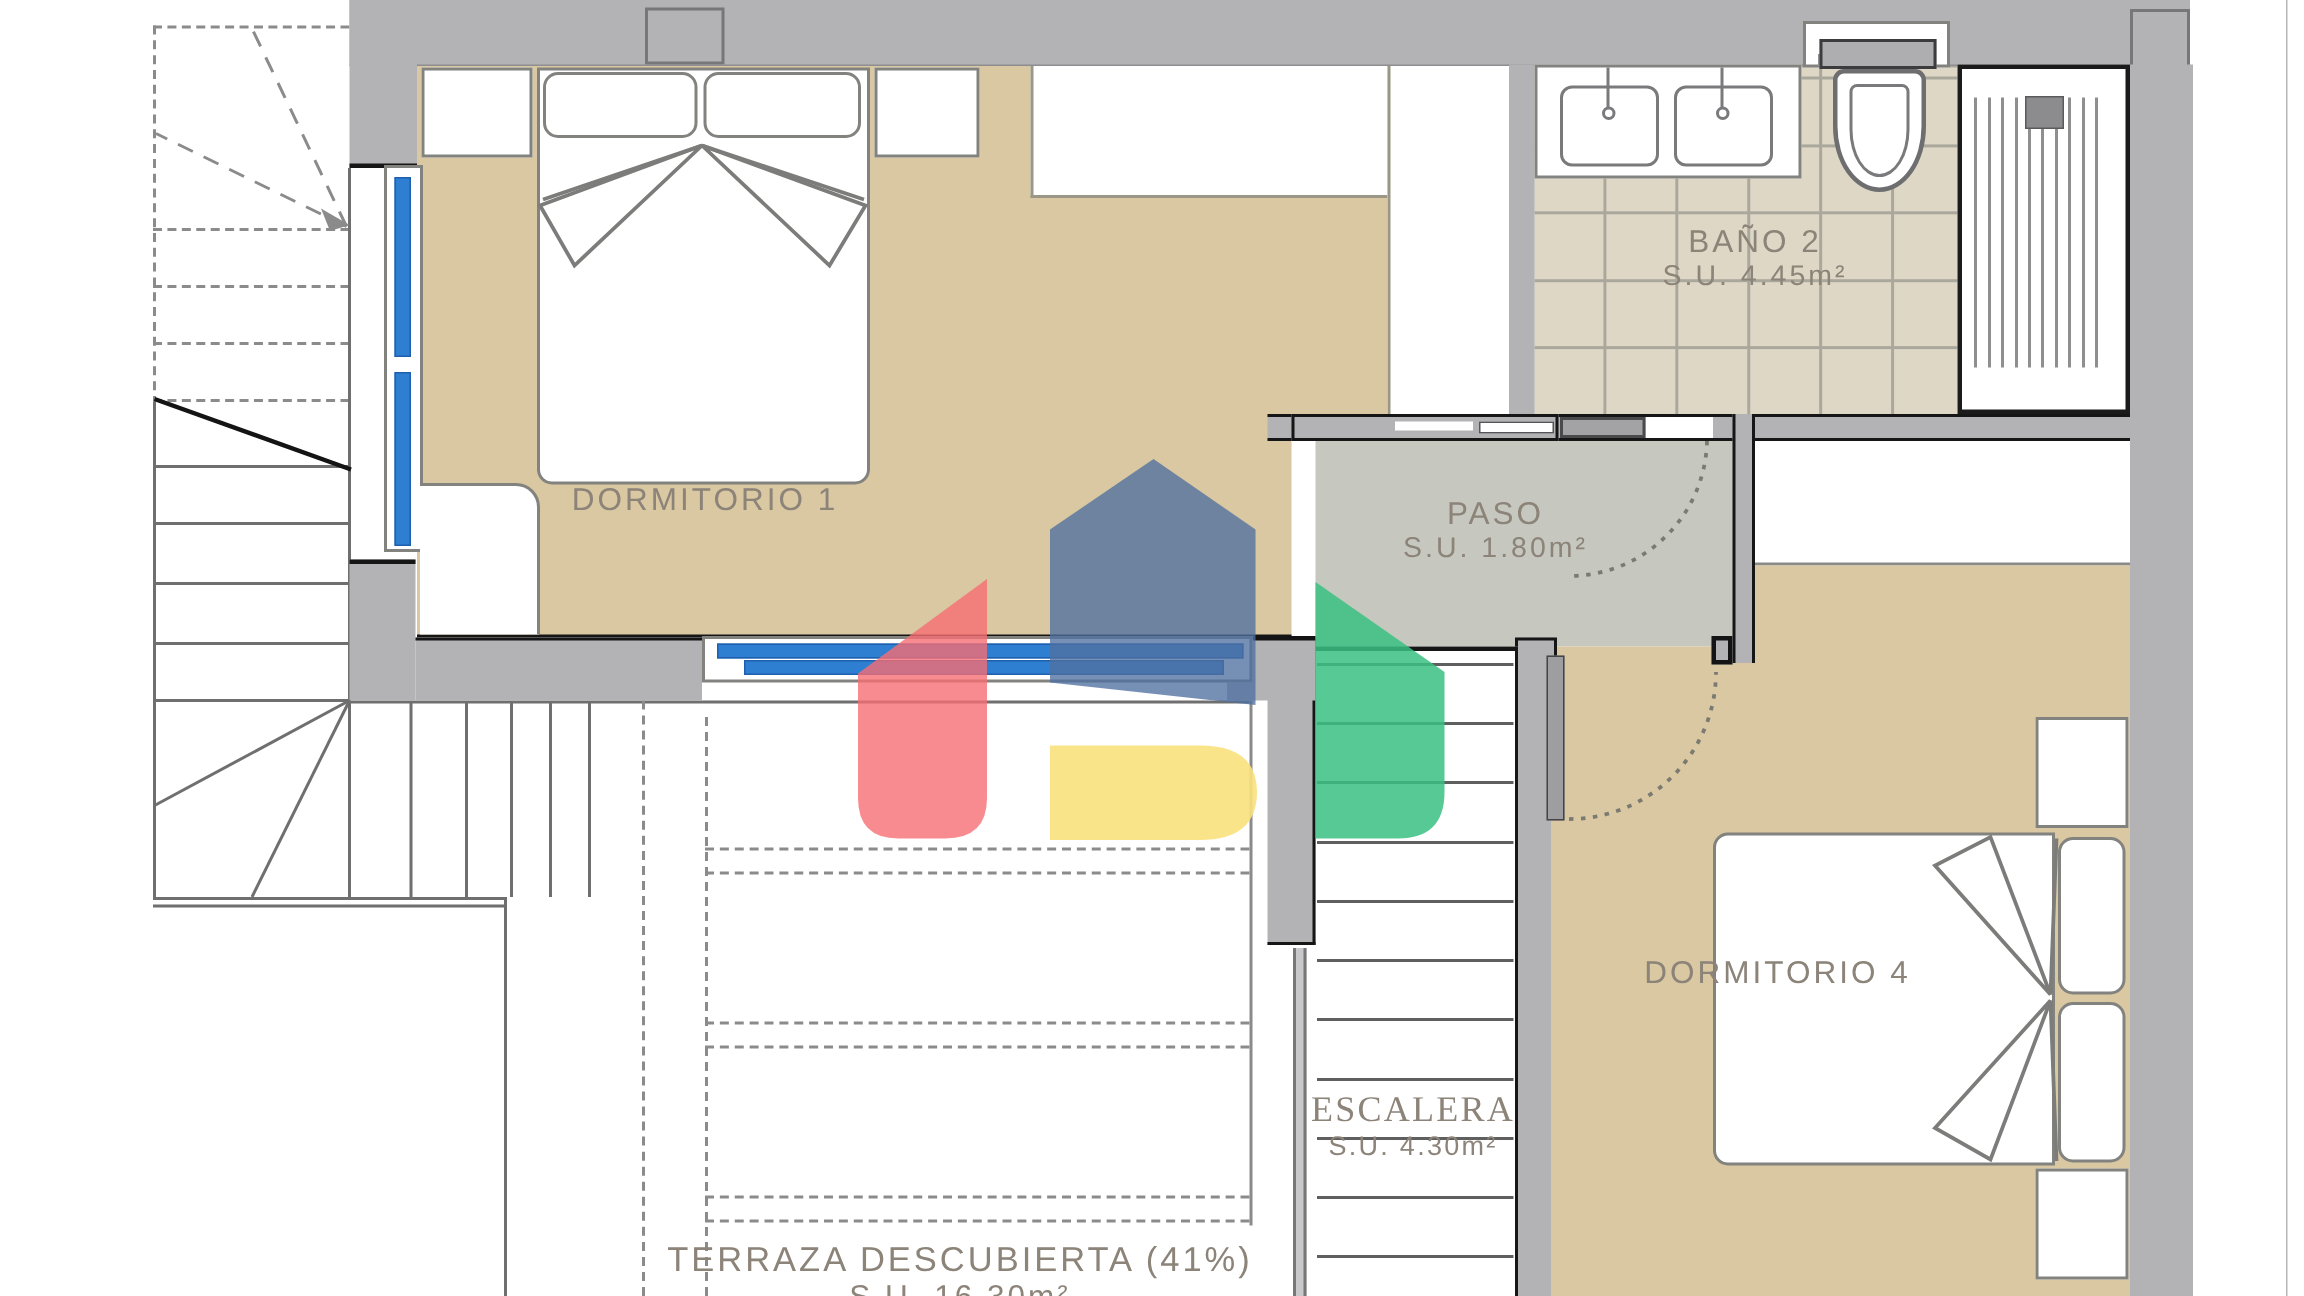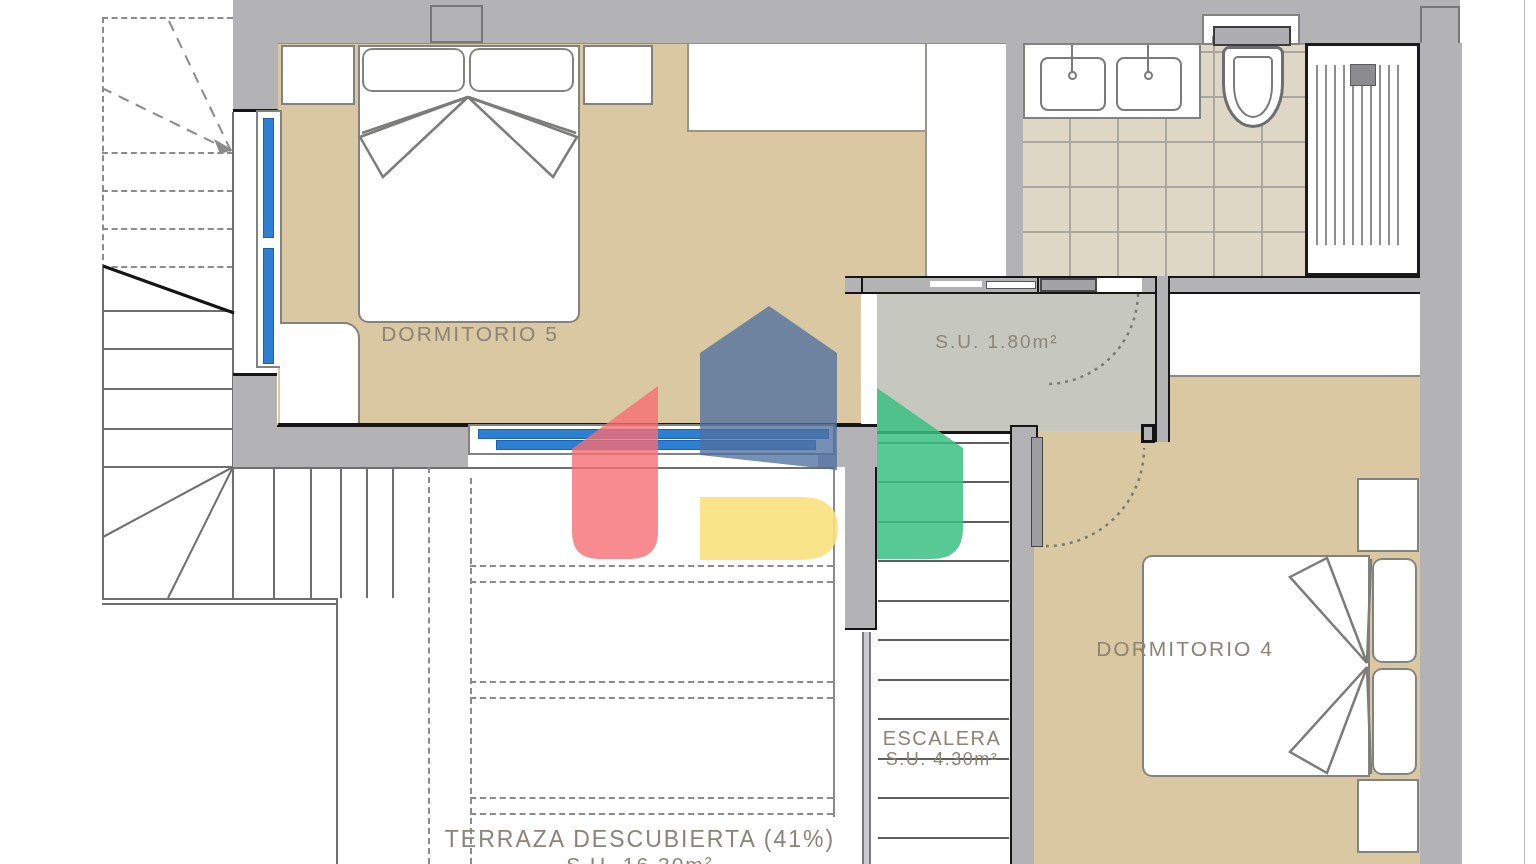--- a/index.html
+++ b/index.html
@@ -148,30 +148,35 @@
 
   <div class="abs" style="left:280px;top:322px;width:80px;height:101px;background:#fff;border-top:2px solid var(--stroke);border-right:2px solid var(--stroke);border-top-right-radius:16px;box-sizing:border-box;"></div>
 
   <div class="furn" style="left:1357px;top:478px;width:62px;height:74px;"></div>
   <div class="furn" style="left:1357px;top:779px;width:62px;height:74px;"></div>
   <div class="furn" style="left:1142px;top:555px;width:228px;height:222px;border-radius:10px 0 0 10px;"></div>
   <div class="furn" style="left:1372px;top:558px;width:45px;height:105px;border-radius:10px;"></div>
   <div class="furn" style="left:1372px;top:668px;width:45px;height:107px;border-radius:10px;"></div>
 
   <div class="label" style="left:320px;top:322px;width:300px;">
-    <div class="nm">DORMITORIO 5</div>
+    <div class="nm">DORMITORIO 1</div>
+  </div>
+  <div class="label" style="left:1040px;top:150px;width:260px;">
+    <div class="nm">BAÑO 2</div>
+    <div class="ar">S.U. 4.45m²</div>
   </div>
   <div class="label" style="left:877px;top:331px;width:240px;">
+    <div class="nm">PASO</div>
     <div class="ar">S.U. 1.80m²</div>
   </div>
   <div class="label" style="left:1035px;top:637px;width:300px;">
     <div class="nm">DORMITORIO 4</div>
   </div>
   <div class="label" style="left:866px;top:727px;width:152px;letter-spacing:1.5px;">
-    <div class="nm" style="font-size:20px;">ESCALERA</div>
+    <div class="nm" style="font-size:24px;font-family:Liberation Serif, serif;">ESCALERA</div>
     <div class="ar" style="font-size:18px;">S.U. 4.30m²</div>
   </div>
   <div class="label" style="left:425px;top:827px;width:430px;">
     <div class="nm" style="font-size:23px;">TERRAZA DESCUBIERTA (41%)</div>
     <div class="ar" style="font-size:21px;">S.U. 16.30m²</div>
   </div>
 
   <div class="abs" style="left:1524px;top:0;width:1px;height:864px;background:#b7b7b7;"></div>
 
   <svg width="1536" height="864" viewBox="0 0 1536 864">

